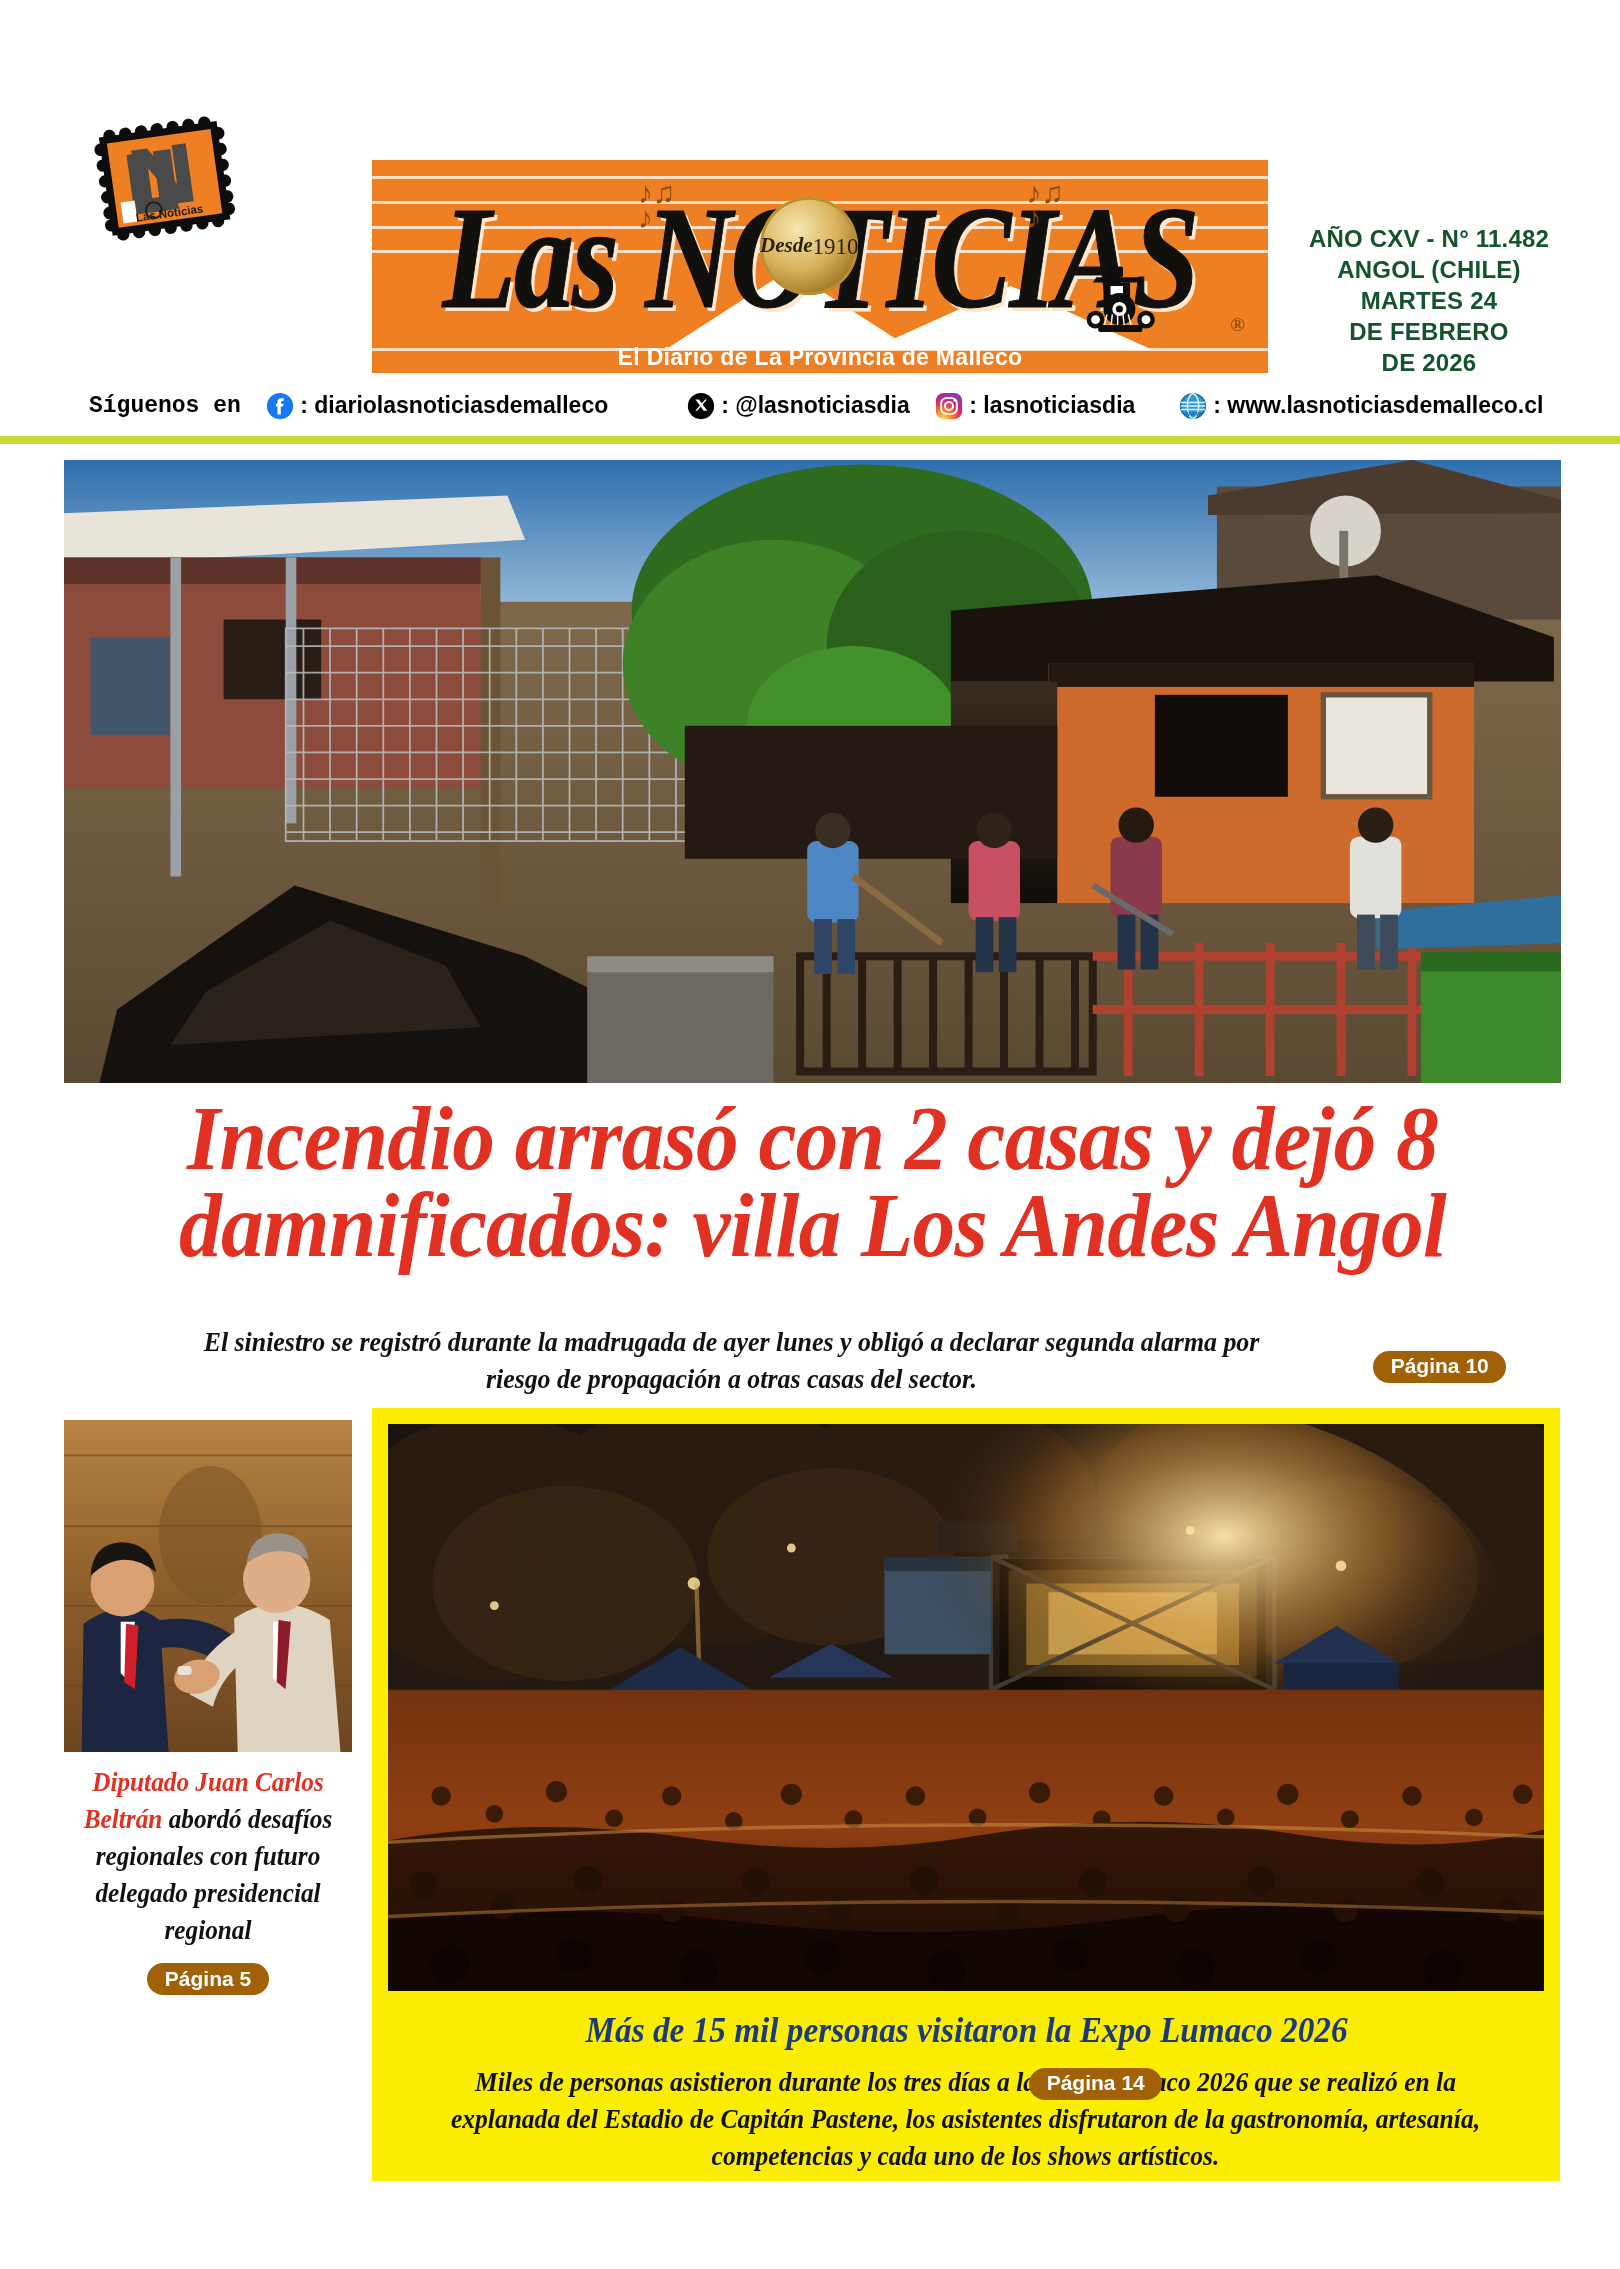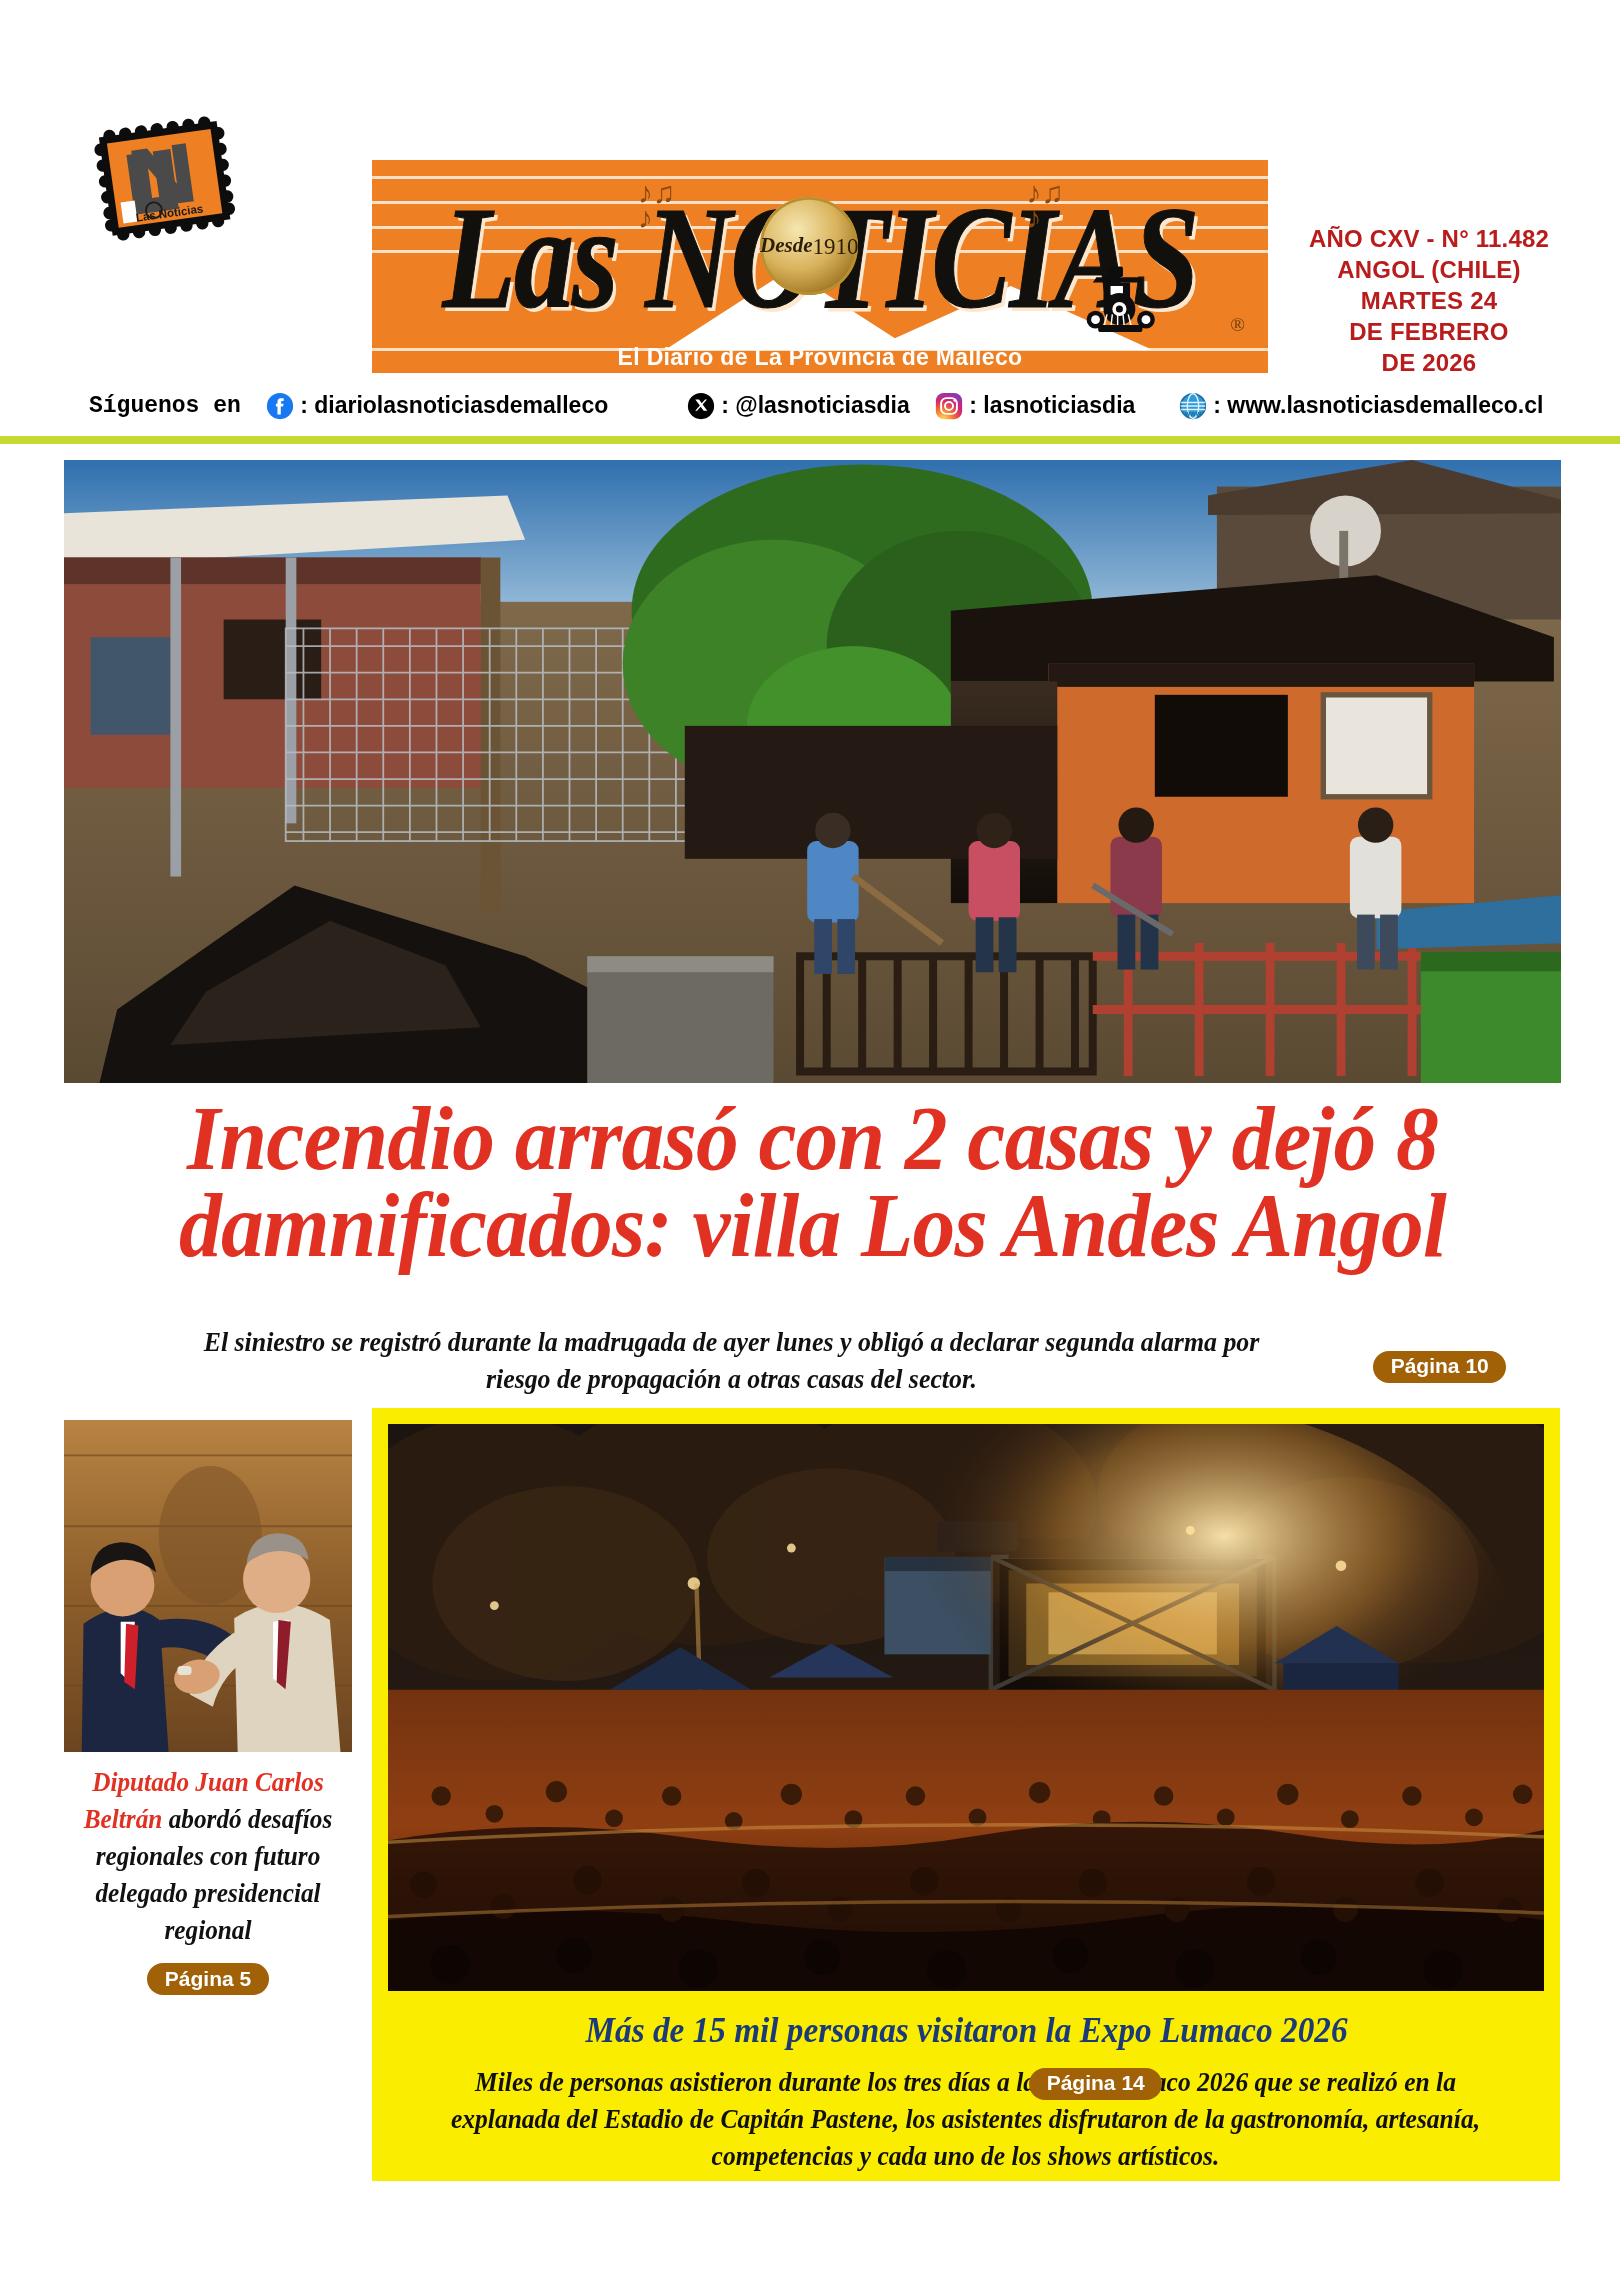--- a/index.html
+++ b/index.html
@@ -66,21 +66,21 @@
   }
   .reg-mark{
     position:absolute;right:23px;bottom:37px;font-size:19.5px;color:#6b3e12;font-family:"Liberation Serif",serif;
   }
   .notes{position:absolute;left:266px;top:19.5px;color:#8a4a10;font-size:30px;line-height:25px;z-index:3;}
   .notes2{position:absolute;right:204px;top:19.5px;color:#8a4a10;font-size:30px;line-height:25px;z-index:3;}
 
   .issue-info{
     position:absolute;left:1287px;top:223px;width:284px;
     text-align:center;
-    font-weight:bold;font-size:24px;line-height:31px;color:#b91c1c;
+    font-weight:bold;font-size:24px;line-height:31px;color:#14532d;
     letter-spacing:0.2px;
   }
 
   
   .social{
     position:absolute;left:0;top:388px;width:1621px;height:46px;
     display:flex;align-items:center;
   }
   .social-label{
     position:absolute;left:89px;top:5.3px;font-weight:bold;font-size:23px;color:#000;font-family:Liberation Mono, monospace;

